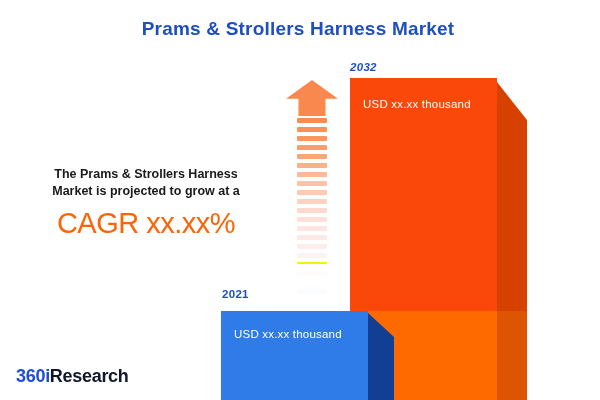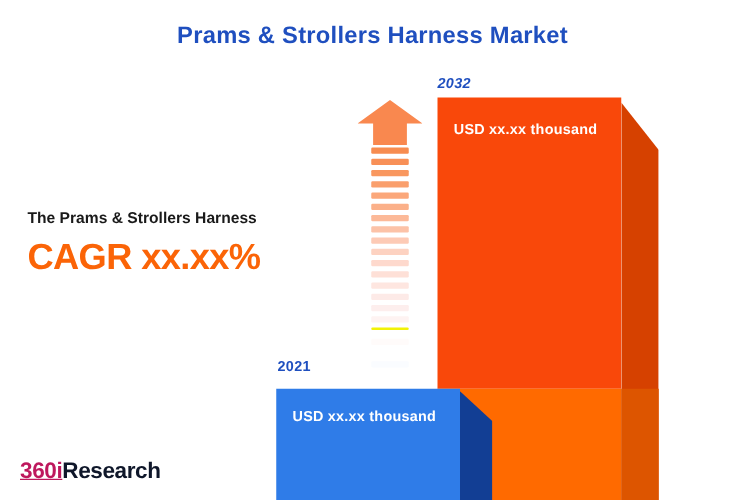--- a/index.html
+++ b/index.html
@@ -104,21 +104,21 @@
     top: 0;
     width: 26px;
     height: 89px;
     background: #123e94;
     clip-path: polygon(0 2px, 100% 26px, 100% 100%, 0 100%);
   }
 
   .bar-value {
     position: absolute;
     font-size: 11.5px;
-    font-weight: bold;
+    font-weight: normal;
     color: #ffffff;
     letter-spacing: 0.2px;
     white-space: nowrap;
   }
   .value-2032 { left: 363px; top: 98px; }
   .value-2024 { left: 234px; top: 328px; }
 
   
   .arrow {
     position: absolute;
@@ -149,45 +149,46 @@
     margin-bottom: 4px;
     border-radius: 1px;
   }
 
   
   .caption {
     position: absolute;
     left: 22px;
     top: 166px;
     width: 248px;
+    text-align: center;
   }
   .caption-line {
     font-size: 12.5px;
     font-weight: bold;
     color: #1a1a1a;
     line-height: 17px;
   }
   .caption-cagr {
     margin-top: 7px;
     font-size: 29px;
-    font-weight: bold;
+    font-weight: normal;
     color: #fb6407;
     letter-spacing: -0.5px;
   }
 
   
   .logo {
     position: absolute;
     left: 16px;
     top: 366px;
     font-size: 18px;
     font-weight: bold;
     letter-spacing: -0.3px;
   }
-  .logo .logo-360i { color: #be185d; text-decoration: underline; }
+  .logo .logo-360i { color: #1d4ed8; }
   .logo .logo-research { color: #0f172a; }
 </style>
 </head>
 <body>
 
 <div id="infographic">
 
   <div class="title">Prams &amp; Strollers Harness Market</div>
 
   <div class="year-label year-2032">2032</div>
@@ -229,20 +230,21 @@
         <div class="stripe" style="background: rgb(254, 243, 242);"></div>
         <div class="stripe" style="background: rgb(242, 242, 5); height: 2px; margin-bottom: 7px;"></div>
         <div class="stripe" style="background: rgb(255, 251, 250);"></div>
         <div class="stripe" style="background: rgb(255, 255, 255);"></div>
         <div class="stripe" style="background: rgb(250, 252, 255);"></div>
       </div>
   </div>
 
   <div class="caption">
     <div class="caption-line">The Prams &amp; Strollers Harness</div>
+    <div class="caption-line">Market is projected to grow at a</div>
     <div class="caption-cagr">CAGR xx.xx%</div>
   </div>
 
   <div class="logo">
     <span class="logo-360i">360i</span><span class="logo-research">Research</span>
   </div>
 
 </div>
 
 </body></html>

